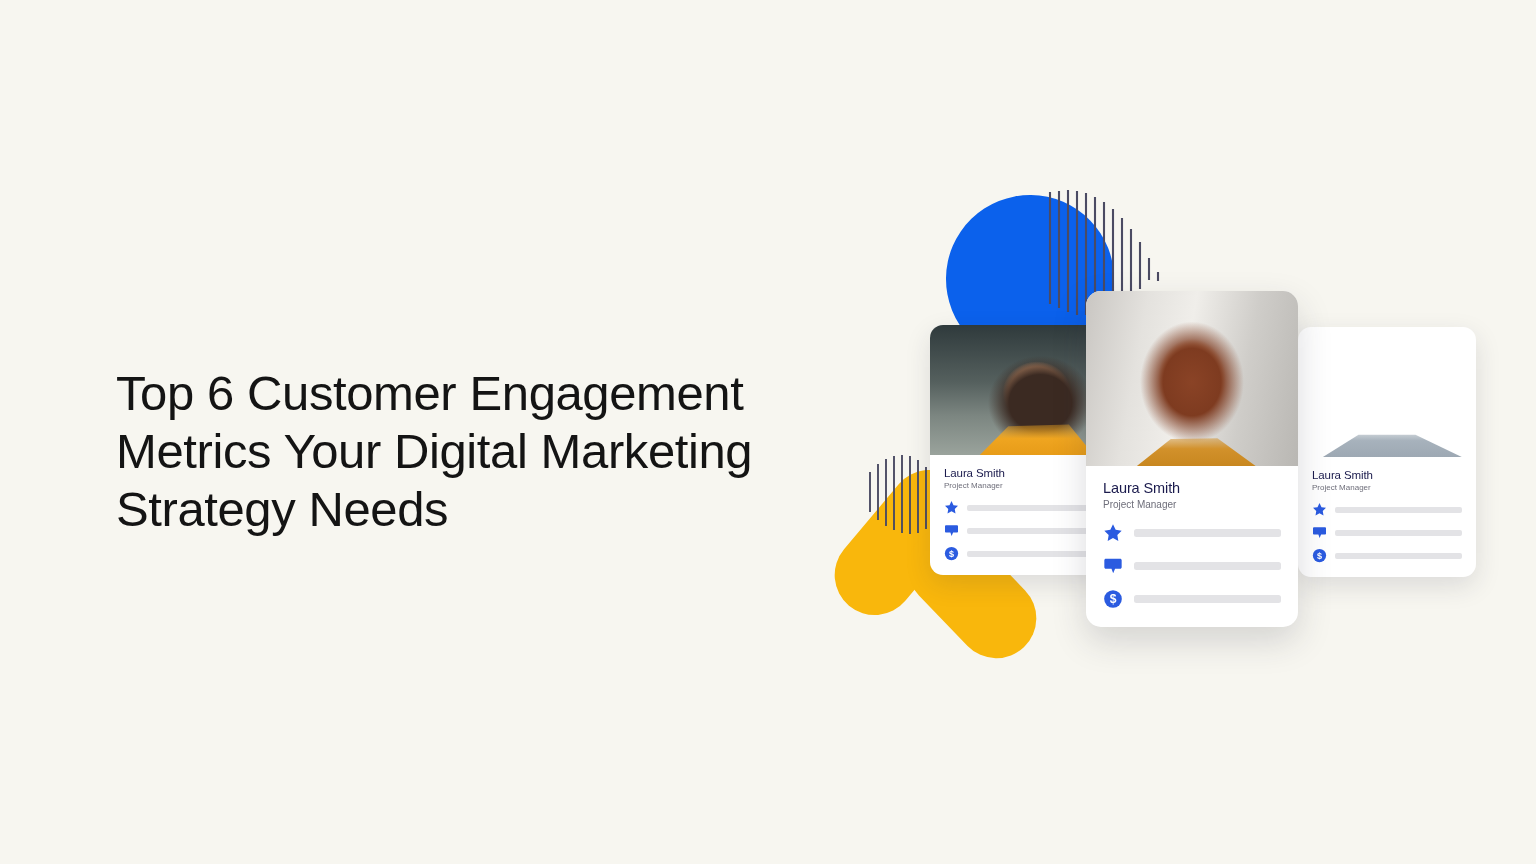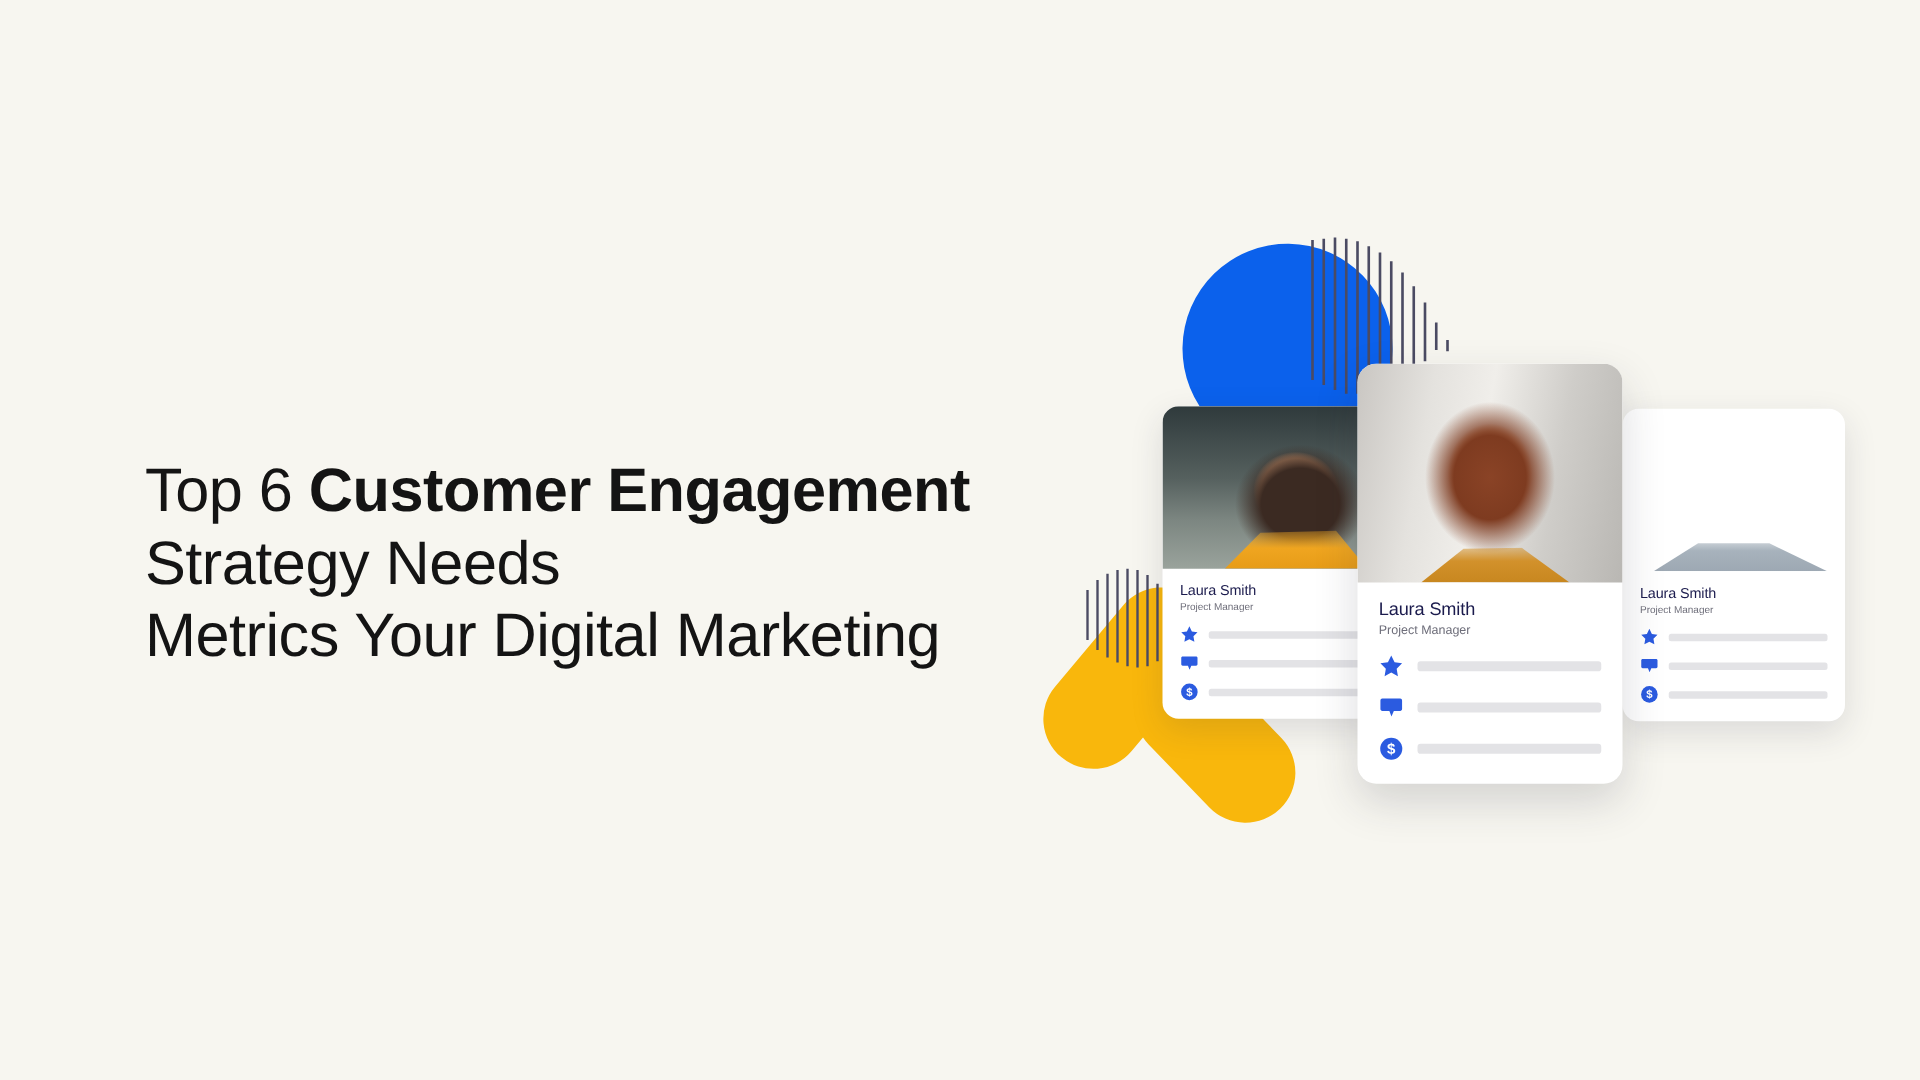--- a/index.html
+++ b/index.html
@@ -22,21 +22,21 @@
     top:364px;
     width:780px;
   }
   .headline {
     font-size:49px;
     line-height:58px;
     color:#141414;
     letter-spacing:-0.4px;
     font-weight:400;
   }
-  .headline .hl-bold { font-weight:700; }
+  .headline .hl-bold { font-weight:400; }
   .headline-line { display:block; white-space:nowrap; }
 
   
   .illustration {
     position:absolute;
     left:850px;
     top:150px;
     width:660px;
     height:540px;
   }
@@ -205,22 +205,22 @@
     background:#181C8C;
     border-radius:2px;
   }
 </style>
 </head>
 <body>
 
 <div class="headline-block">
   <h1 class="headline">
     <span class="headline-line"><span>Top 6 </span><span class="hl-bold">Customer Engagement</span></span>
+    <span class="headline-line">Metrics Your Digital Marketing</span>
     <span class="headline-line">Strategy Needs</span>
-    <span class="headline-line">Metrics Your Digital Marketing</span>
   </h1>
 </div>
 
 <div class="illustration">
 
   <div class="blob-blue"></div>
 
   <div class="blob-yellow">
     <div class="ybar ybar-a"></div>
     <div class="ybar ybar-b"></div>

